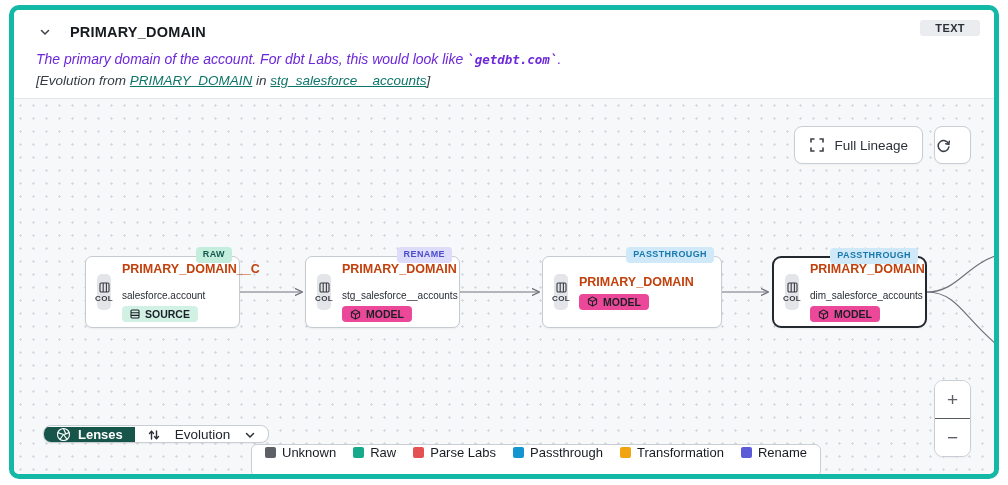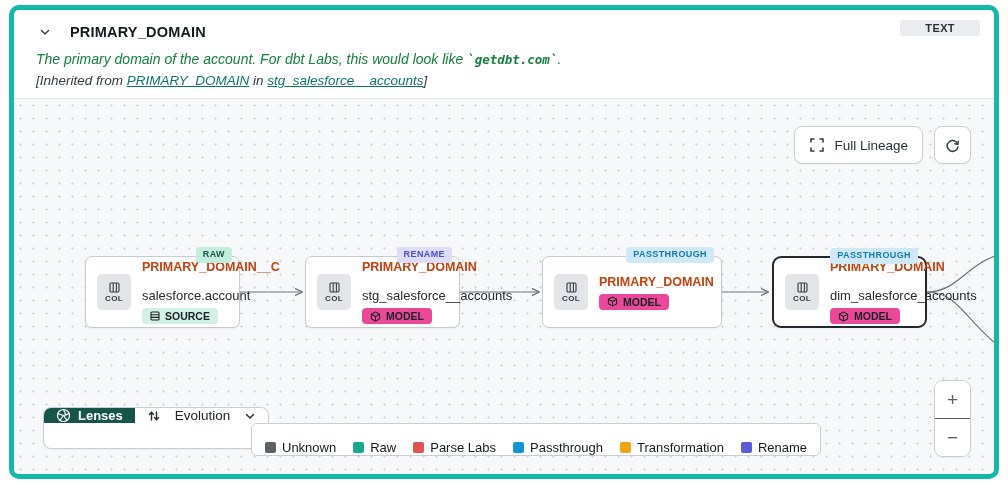--- a/index.html
+++ b/index.html
@@ -7,71 +7,71 @@
   .panel { position:absolute; left:9px; top:5px; width:990px; height:474px;
            background:#fff; border:5px solid #14b8a6; border-radius:10px; overflow:hidden; }
 
   
   .hdr { position:relative; height:88px; padding:10px 16px 0 22px; background:#fff; }
   .hdr-row { display:flex; align-items:center; gap:16px; height:24px; }
   .chev-btn { display:inline-flex; align-items:center; justify-content:center; width:18px; height:18px;
               background:none; border:none; color:#3c4148; cursor:pointer; }
   .hdr-title { font-size:14.5px; font-weight:700; color:#171b20; letter-spacing:.2px; }
   .type-badge { position:absolute; right:14px; top:10px; background:#eaecef; color:#2b3038;
-                font-size:11px; font-weight:600; padding:2px 25px; border-radius:3px; letter-spacing:.4px; }
-  .desc { margin-top:7px; font-size:14px; font-style:italic; color:#15803d; }
+                font-size:11px; font-weight:600; padding:2px 15px; border-radius:3px; letter-spacing:.4px; }
+  .desc { margin-top:7px; font-size:14px; font-style:italic; color:#6d28d9; }
   .desc code { font-family:"DejaVu Sans Mono", monospace; font-weight:700; font-style:italic; font-size:12.5px; }
   .inherited { margin-top:6px; font-size:13.5px; font-style:italic; color:#343b44; }
   .inherited a { color:#0e7569; text-decoration:underline; cursor:pointer; }
 
   
   .canvas { position:absolute; left:0; top:88px; width:988px; height:385px;
             background:#f7f8f9; border-top:1px solid #e4e7ea;
             background-image:radial-gradient(circle, #d7dade 1px, transparent 1.3px);
             background-size:13px 13px; }
   .edges { position:absolute; left:0; top:0; width:990px; height:386px; pointer-events:none; }
 
   
-  .btn { display:inline-flex; align-items:center; justify-content:center; gap:9px;
+  .btn { display:inline-flex; align-items:center; justify-content:space-between; gap:9px;
          background:#fff; border:1px solid #c9ced5; border-radius:8px; color:#2c3139;
          font-size:13.5px; font-weight:500; cursor:pointer;
          box-shadow:0 1px 2px rgba(20,25,30,.04); }
   .full-lineage { position:absolute; top:27px; right:79px; height:38px; padding:0 14px; }
   .refresh { position:absolute; top:27px; right:31px; width:37px; height:38px; }
 
   
   .node { position:absolute; top:157px; height:72px; background:#fff; border:1px solid #c6cbd2;
           border-radius:7px; box-shadow:0 1px 2px rgba(20,25,30,.05); cursor:pointer; }
   .node--selected { border:2px solid #23272e; border-radius:9px; }
   .tag { position:absolute; top:-10px; right:7px; font-size:9px; font-weight:700; letter-spacing:.4px;
          padding:2px 7px; border-radius:4px; line-height:1.3; }
   .tag--raw { background:#c3eedd; color:#14584b; }
   .tag--rename { background:#dddcfa; color:#4a4ccd; }
   .tag--passthrough { background:#cfe9f9; color:#1878ad; }
   .node-body { display:flex; align-items:center; gap:11px; height:100%; padding:0 11px; }
   .col-chip { display:flex; flex-direction:column; align-items:center; justify-content:center;
-              width:34px; height:36px; background:#e3e5e9; border-radius:5px; color:#363b42; flex:none; }
+              width:14px; height:36px; background:#e3e5e9; border-radius:5px; color:#363b42; flex:none; }
   .col-chip .col-label { font-size:8px; font-weight:700; letter-spacing:.3px; margin-top:1px; }
   .node-text { display:flex; flex-direction:column; }
   .node-title { font-size:12.5px; font-weight:700; color:#c2410c; white-space:nowrap; }
-  .node-subtitle { font-size:13px; color:#272c33; margin-top:14px; white-space:nowrap; }
+  .node-subtitle { font-size:10px; color:#272c33; margin-top:14px; white-space:nowrap; }
   .badge { display:inline-flex; align-items:center; gap:5px; margin-top:5px; align-self:flex-start;
            font-size:10.5px; font-weight:600; color:#1b2026; padding:2px 8px; border-radius:4px; }
   .badge--source { background:#d2f1e5; }
   .badge--model { background:#ec4899; }
 
   
-  .lenses-bar { position:absolute; left:29px; top:308px; height:42px; display:flex; align-items:flex-start;
+  .lenses-bar { position:absolute; left:29px; top:326px; height:18px; display:flex; align-items:flex-end;
                 border:1px solid #c9ced5; border-radius:8px; background:#fff; overflow:hidden;
                 box-shadow:0 1px 2px rgba(20,25,30,.05); }
   .lenses-seg { display:flex; align-items:center; gap:7px; padding:0 12px; background:#17544a;
                 color:#fff; font-size:13px; font-weight:600; cursor:pointer; }
   .lens-select { display:flex; align-items:center; gap:14px; padding:0 12px; font-size:13.5px;
                  color:#22262c; cursor:pointer; }
-  .legend { position:absolute; left:237px; top:324px; height:33px; display:flex; align-items:flex-end;
+  .legend { position:absolute; left:237px; top:345px; height:33px; display:flex; align-items:flex-start;
             gap:17px; padding:0 13px; background:#fff; border:1px solid #c9ced5; border-radius:6px; }
   .legend-item { display:flex; align-items:center; gap:6px; font-size:13px; color:#181c22; }
   .swatch { width:11px; height:11px; border-radius:2px; display:inline-block; }
 
   
   .zoom-ctl { position:absolute; right:31px; top:281px; width:37px; height:77px; background:#fff;
               border:1px solid #c9ced5; border-radius:9px; display:flex; flex-direction:column;
               overflow:hidden; box-shadow:0 1px 2px rgba(20,25,30,.05); }
   .zoom-btn { flex:1; display:flex; align-items:center; justify-content:center; background:#fff;
               border:none; font-size:19px; color:#5c6168; cursor:pointer; }
@@ -86,21 +86,21 @@
     <div class="hdr-row">
       <button class="chev-btn">
         <svg width="12" height="12" viewBox="0 0 12 12" fill="none" stroke="currentColor" stroke-width="1.5" stroke-linecap="round">
             <path d="M2.5 4.5 L6 8 L9.5 4.5"></path>
           </svg>
       </button>
       <span class="hdr-title">PRIMARY_DOMAIN</span>
     </div>
     <span class="type-badge">TEXT</span>
     <div class="desc"><span>The primary domain of the account. For dbt Labs, this would look like </span><code>`getdbt.com`</code><span>.</span></div>
-    <div class="inherited"><span>[Inherited from </span><a>PRIMARY_DOMAIN</a><span> in </span><a>stg_salesforce__accounts</a><span>]</span></div>
+    <div class="inherited"><span>[Evolution from </span><a>PRIMARY_DOMAIN</a><span> in </span><a>stg_salesforce__accounts</a><span>]</span></div>
   </div>
 
   <div class="canvas">
 
     <svg class="edges" viewBox="0 0 990 386">
       <defs>
         <marker id="arw" markerWidth="7" markerHeight="7" refX="6" refY="3.5" orient="auto">
           <path d="M0,0.5 L6.5,3.5 L0,6.5" fill="none" stroke="#6e737b" stroke-width="1.1"></path>
         </marker>
       </defs>

